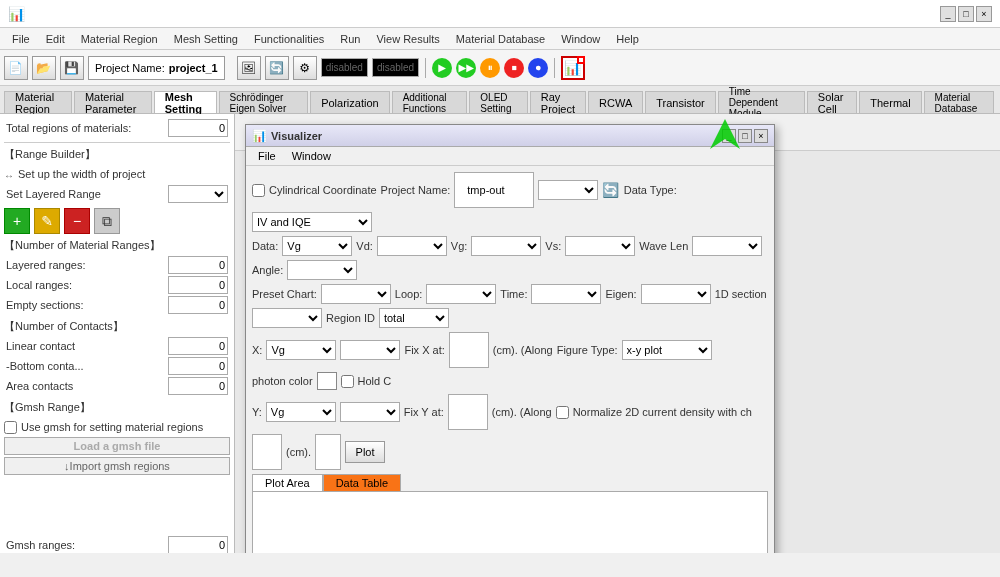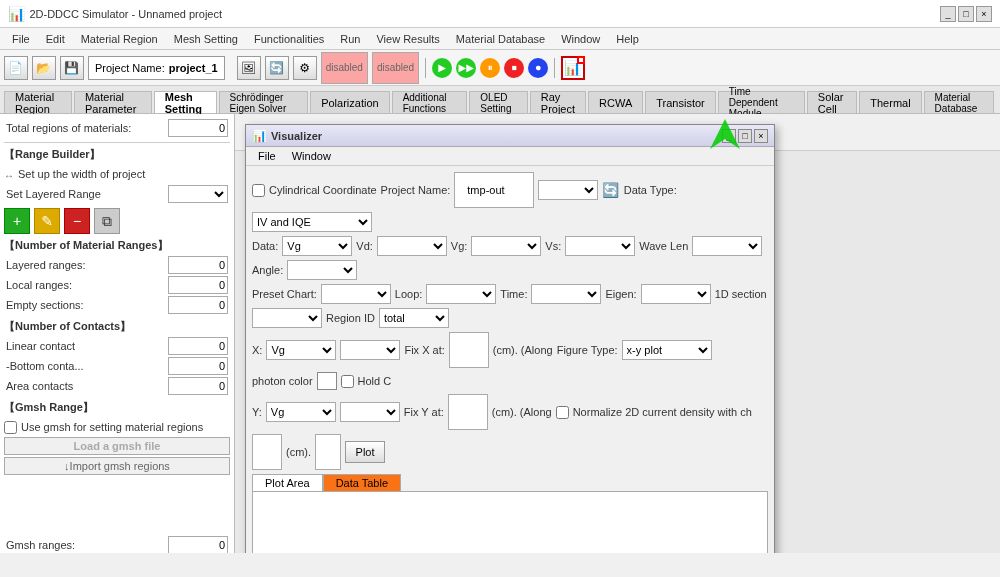--- a/index.html
+++ b/index.html
@@ -14,21 +14,21 @@
 
     
     .menu-bar { background: #f5f5f5; border-bottom: 1px solid #ccc; display: flex; align-items: center; height: 22px; padding: 0 4px; }
     .menu-item { padding: 2px 8px; font-size: 11px; cursor: pointer; color: #333; }
 
     
     .toolbar { background: #f5f5f5; border-bottom: 1px solid #ccc; display: flex; align-items: center; height: 36px; padding: 2px 4px; gap: 4px; }
     .toolbar-project { display: flex; align-items: center; gap: 4px; background: #fff; border: 1px solid #999; padding: 2px 6px; height: 24px; margin-right: 8px; }
     .toolbar-btn { width: 24px; height: 24px; border: 1px solid #999; background: linear-gradient(to bottom, #fff, #ddd); cursor: pointer; display: flex; align-items: center; justify-content: center; font-size: 12px; }
     .toolbar-sep { width: 1px; height: 20px; background: #aaa; margin: 0 2px; }
-    .toolbar-text { font-size: 11px; background: #fca5a5; border: 1px solid #aaa; padding: 1px 4px; height: 32px; display: flex; align-items: center; }
+    .toolbar-text { font-size: 11px; background: #000000; border: 1px solid #aaa; padding: 1px 4px; height: 19px; display: flex; align-items: center; }
     .run-btn { width: 20px; height: 20px; border-radius: 50%; display: flex; align-items: center; justify-content: center; font-size: 10px; cursor: pointer; border: none; }
     .run-green { background: #22cc22; color: white; }
     .run-orange { background: #ff9900; color: white; }
     .run-red { background: #ee2222; color: white; }
     .run-blue { background: #2244ee; color: white; }
     .run-chart { background: #fff; border: 2px solid #cc0000; padding: 1px; width: 24px; height: 24px; display: flex; align-items: center; justify-content: center; }
 
     
     .tab-row1 { background: #e8e8e8; border-bottom: 1px solid #bbb; display: flex; align-items: flex-end; height: 28px; padding: 0 4px; }
     .tab1 { padding: 4px 10px; font-size: 11px; cursor: pointer; border: 1px solid #bbb; border-bottom: none; background: #fff; margin-right: 2px; height: 22px; display: flex; align-items: center; }
@@ -37,21 +37,21 @@
 
     
     .main-layout { display: flex; height: calc(577px - 28px - 22px - 36px - 28px - 24px); }
     
     
     .sidebar { width: 235px; background: #fff; border-right: 1px solid #bbb; overflow-y: auto; padding: 4px; flex-shrink: 0; }
     .sidebar-section { margin-bottom: 4px; }
     .sidebar-label { font-size: 11px; color: #333; padding: 2px 0; }
     .sidebar-input-row { display: flex; align-items: center; justify-content: space-between; padding: 1px 2px; }
     .sidebar-input { width: 60px; height: 18px; border: 1px solid #aaa; font-size: 11px; text-align: right; padding: 0 2px; }
-    .section-header { font-size: 11px; font-weight: bold; color: #333; margin: 4px 0 2px 0; }
+    .section-header { font-size: 11px; font-weight: normal; color: #333; margin: 4px 0 2px 0; }
     .checkbox-row { display: flex; align-items: center; gap: 4px; padding: 2px 0; }
     .btn-green { background: #22aa22; border: 1px solid #008800; width: 26px; height: 26px; cursor: pointer; display: flex; align-items: center; justify-content: center; color: white; font-size: 14px; }
     .btn-yellow { background: #ddaa00; border: 1px solid #aa8800; width: 26px; height: 26px; cursor: pointer; display: flex; align-items: center; justify-content: center; color: white; font-size: 14px; }
     .btn-red2 { background: #cc2222; border: 1px solid #aa0000; width: 26px; height: 26px; cursor: pointer; display: flex; align-items: center; justify-content: center; color: white; font-size: 14px; }
     .btn-gray { background: #cccccc; border: 1px solid #999; width: 26px; height: 26px; cursor: pointer; display: flex; align-items: center; justify-content: center; color: #333; font-size: 14px; }
     .btn-row { display: flex; gap: 4px; margin: 4px 0; }
     .sidebar-btn { background: #f0f0f0; border: 1px solid #aaa; padding: 2px 8px; font-size: 11px; cursor: pointer; width: 100%; text-align: center; color: #888; }
     .sidebar-btn:disabled { color: #aaa; font-weight: bold; }
     .divider { border-top: 1px solid #ccc; margin: 4px 0; }
 
@@ -84,21 +84,20 @@
     .medium-select { width: 90px; }
     .color-box { width: 20px; height: 18px; border: 1px solid #888; background: #ffffff; }
     .data-type-select { width: 120px; }
   </style>
 </head>
 <body>
 
 <div class="title-bar">
   <div class="title-bar-left">
     <span style="font-size:14px;">📊</span>
-    <span class="title-bar-title">2D-DDCC Simulator - Unnamed project</span>
   </div>
   <div class="title-bar-controls">
     <button class="title-btn">_</button>
     <button class="title-btn">□</button>
     <button class="title-btn">×</button>
   </div>
 </div>
 
 <div class="menu-bar">
   <span class="menu-item">File</span>

